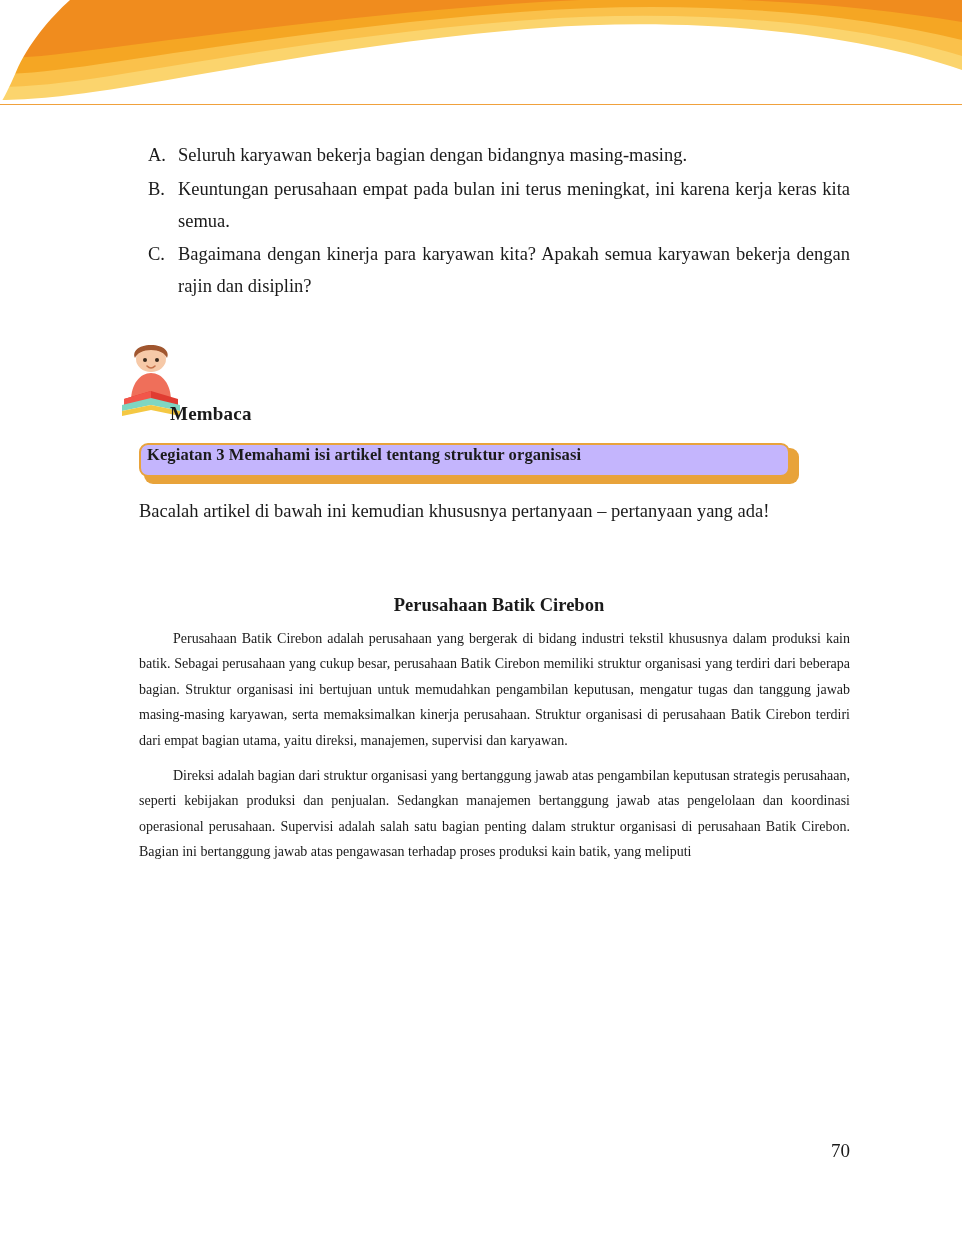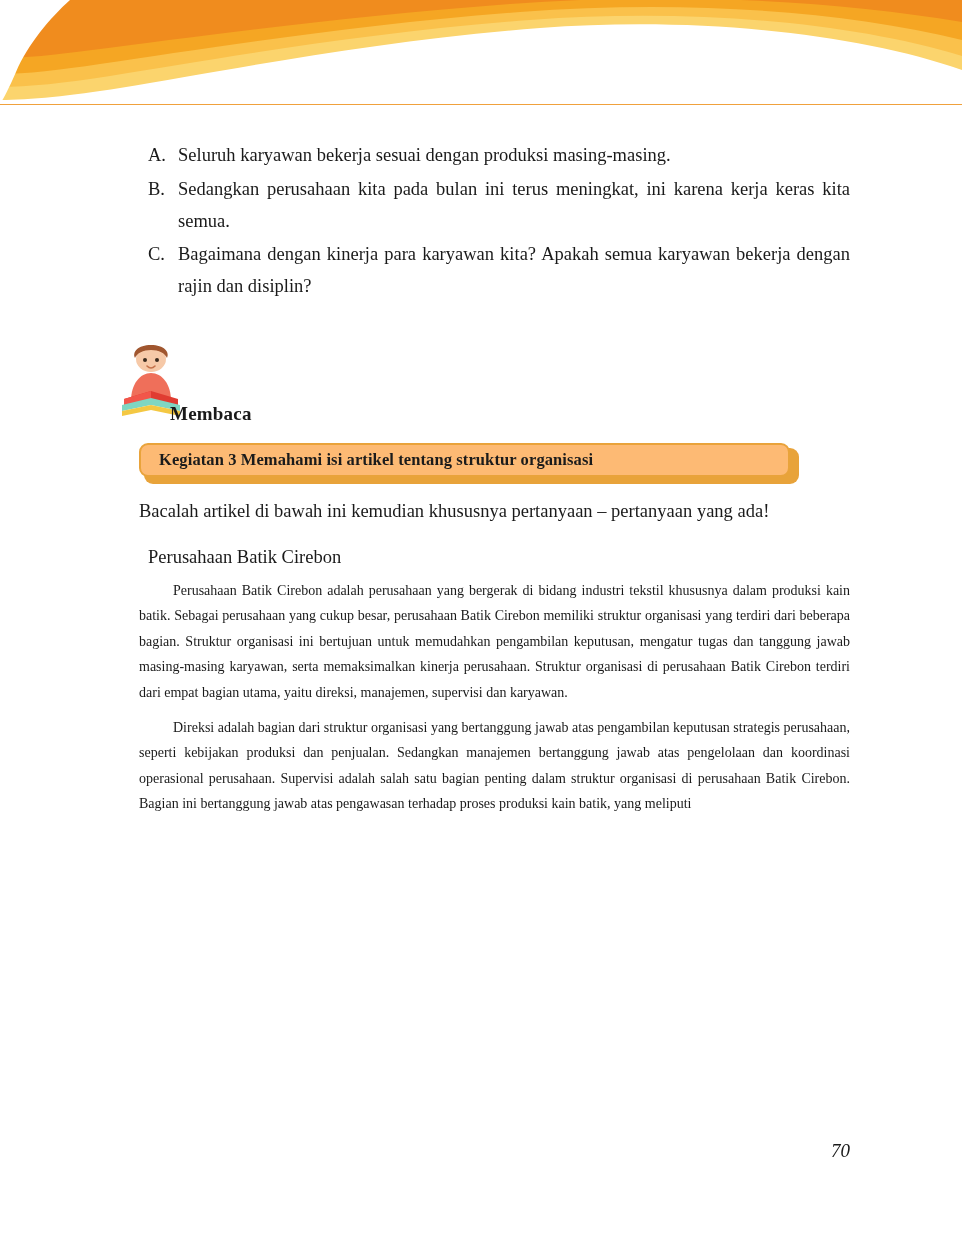--- a/index.html
+++ b/index.html
@@ -106,65 +106,64 @@
     height: 36px;
     background: #e8a33a;
     border-radius: 9px;
   }
   .activity-banner {
     position: absolute;
     left: 0;
     top: 0;
     width: 651px;
     height: 34px;
-    background: #fdba74;
+    background: #c4b5fd;
     border: 2px solid #e9a33b;
     border-radius: 9px;
     display: flex;
-    align-items: center;
-    padding-left: 18px;
+    align-items: flex-start;
+    padding-left: 6px;
     box-sizing: border-box;
   }
   .activity-banner span {
     font-size: 16.5px;
     font-weight: bold;
     color: #1b1b1b;
     letter-spacing: .1px;
   }
 
   .instruction {
     margin-top: 14px;
     margin-left: -9px;
     font-size: 18.5px;
     line-height: 1.6;
   }
 
   .article-title {
-    text-align: left;
+    text-align: center;
     font-size: 18.5px;
-    font-weight: normal;
-    margin-top: 20px;
+    font-weight: bold;
+    margin-top: 68px;
   }
 
   .para {
     font-size: 14px;
     line-height: 1.82;
     text-align: justify;
     text-justify: inter-word;
     text-indent: 34px;
     margin-top: 10px;
     margin-left: -9px;
   }
 
   .page-number {
     position: absolute;
     top: 1028px;
     right: 112px;
     font-size: 19px;
-    font-style: italic;
   }
 </style>
 </head>
 <body>
 
 <div class="header-wave">
   <svg width="962" height="112" viewBox="0 0 962 112" preserveAspectRatio="none">
     <path d="M0,0 L962,0 L962,70 C860,34 700,16 540,28 C380,40 230,70 120,88 C70,96 30,100 0,100 Z" fill="#FBD46D"></path>
     <path d="M0,0 L962,0 L962,56 C850,22 690,8 530,20 C370,32 220,58 110,76 C65,83 28,87 0,87 Z" fill="#FAC14B"></path>
     <path d="M0,0 L962,0 L962,40 C840,10 680,0 520,12 C360,24 210,48 100,64 C60,70 26,74 0,74 Z" fill="#F5A623"></path>
@@ -173,25 +172,25 @@
   </svg>
 </div>
 <div class="header-rule"></div>
 
 <div class="page">
   <div class="content">
 
     <div class="choices">
       <div class="choice">
         <span class="letter">A.</span>
-        <span class="ctext">Seluruh karyawan bekerja sesuai dengan produksi masing-masing.</span>
+        <span class="ctext">Seluruh karyawan bekerja bagian dengan bidangnya masing-masing.</span>
       </div>
       <div class="choice">
         <span class="letter">B.</span>
-        <span class="ctext">Sedangkan perusahaan kita pada bulan ini terus meningkat, ini karena kerja keras kita semua.</span>
+        <span class="ctext">Keuntungan perusahaan empat pada bulan ini terus meningkat, ini karena kerja keras kita semua.</span>
       </div>
       <div class="choice">
         <span class="letter">C.</span>
         <span class="ctext">Bagaimana dengan kinerja para karyawan kita? Apakah semua karyawan bekerja dengan rajin dan disiplin?</span>
       </div>
     </div>
 
     <div class="membaca-block">
       <span class="membaca-icon">
         <svg width="66" height="76" viewBox="0 0 66 76">

